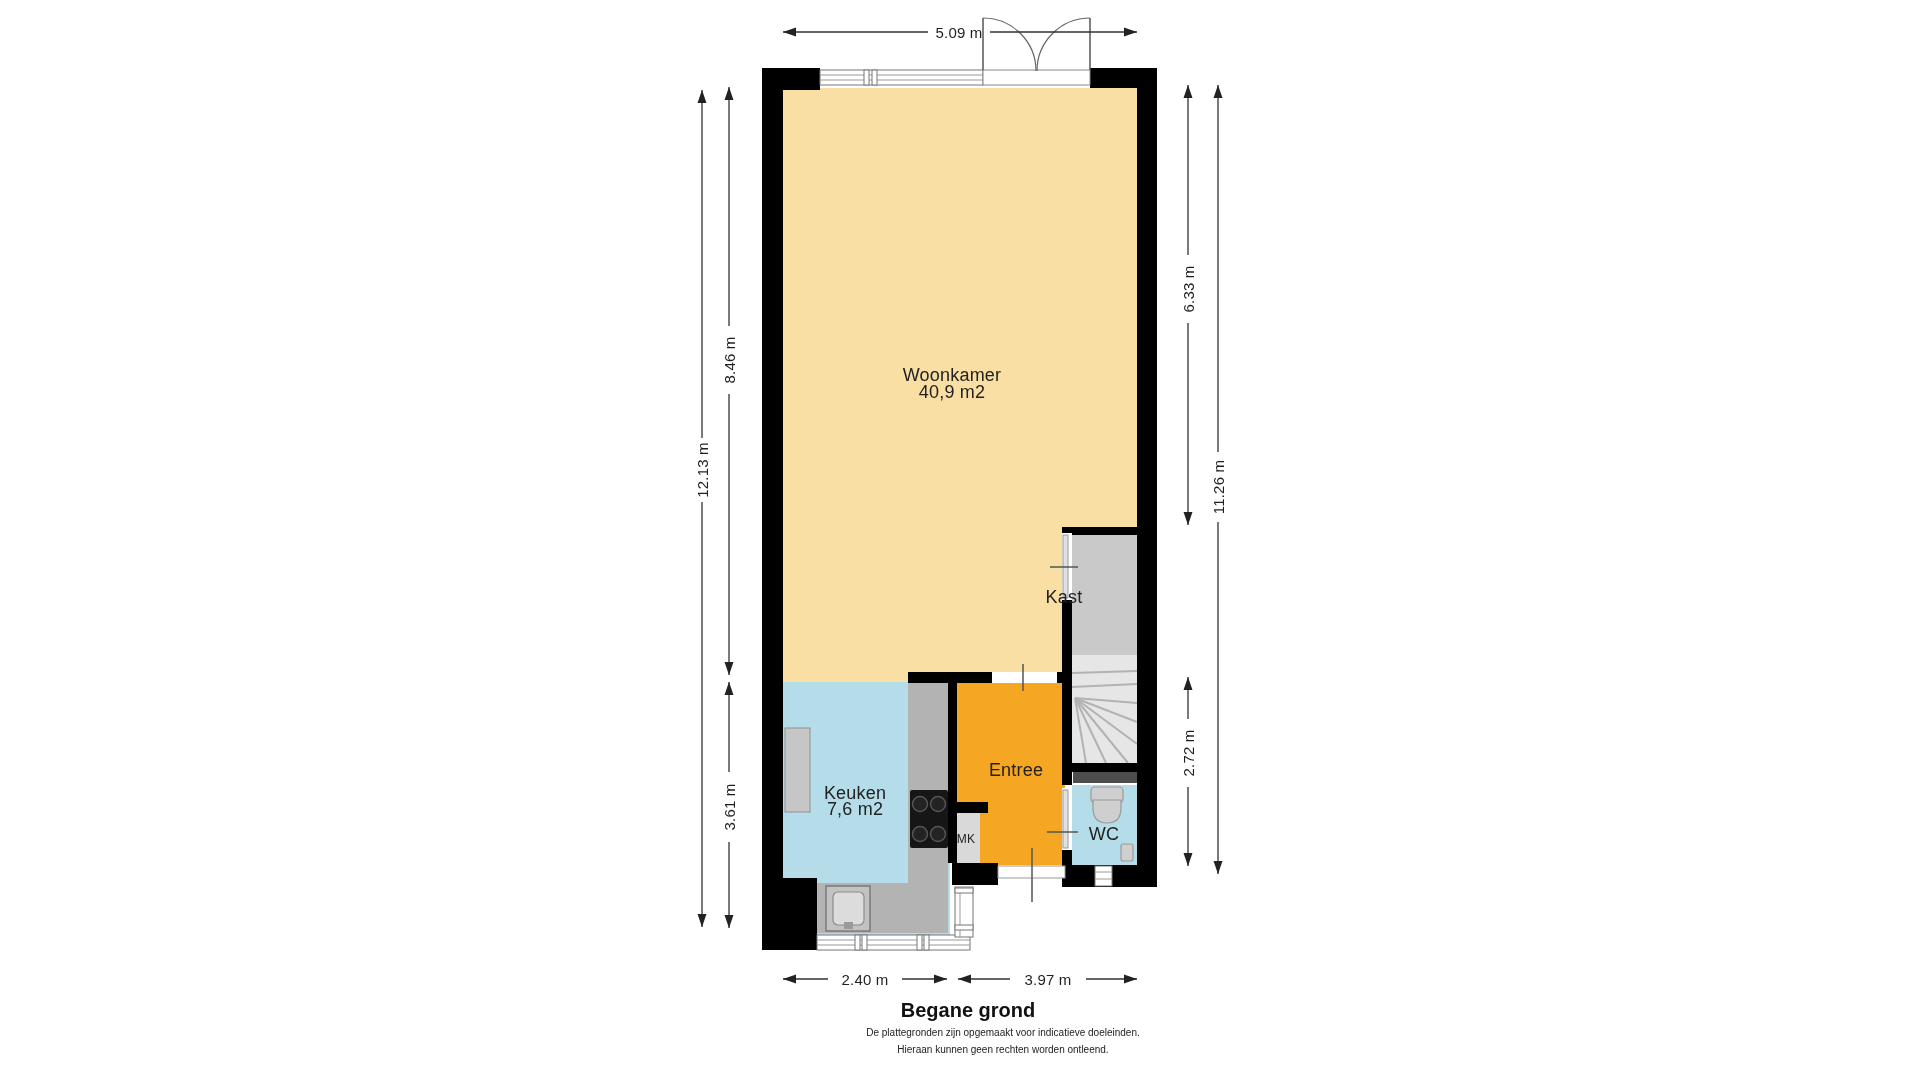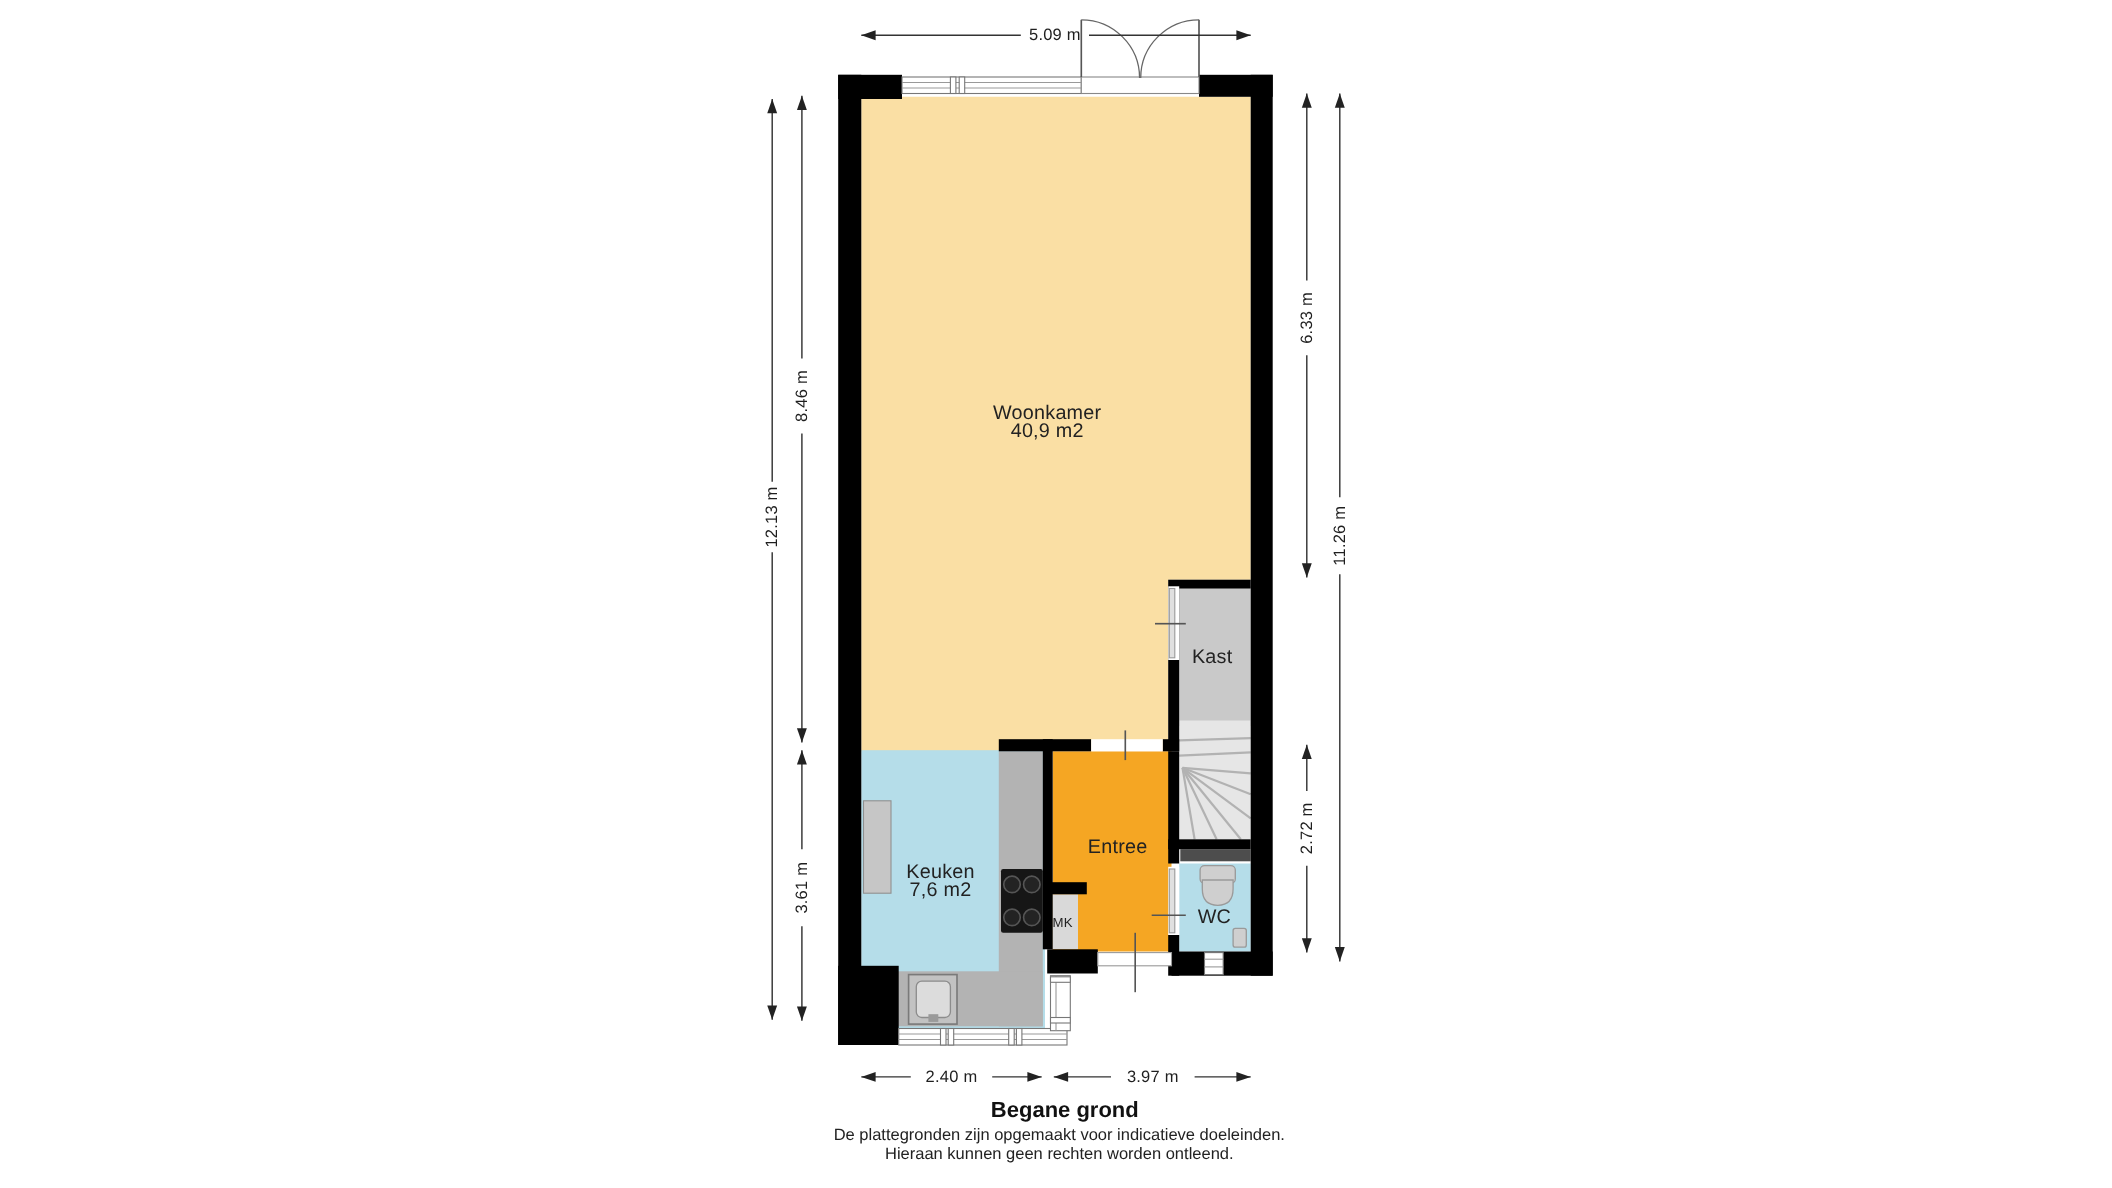--- a/index.html
+++ b/index.html
@@ -5,21 +5,21 @@
   html,body{margin:0;padding:0;background:#ffffff;}
   #page{position:relative;width:1920px;height:1080px;background:#fff;overflow:hidden;
         font-family:"Liberation Sans", sans-serif;color:#1a1a1a;}
   #plan-svg{position:absolute;left:0;top:0;}
   .lbl{position:absolute;transform:translate(-50%,-50%);white-space:nowrap;
        font-size:15px;color:#1f1f1f;letter-spacing:.2px;}
   .lbl.vert{transform:translate(-50%,-50%) rotate(-90deg);}
   .lbl.small{font-size:12px;}
   .room{font-size:18px;color:#222;}
   #title{position:absolute;transform:translate(-50%,-50%);font-size:20px;font-weight:bold;color:#111;}
-  .disc{position:absolute;transform:translate(-50%,-50%);font-size:15px;color:#222;}
+  .disc{position:absolute;transform:translate(-50%,-50%);font-size:10px;color:#222;margin-left:40px;}
 </style>
 </head>
 <body>
 
 <div id="page">
 
   <svg id="plan-svg" width="1920" height="1080" viewBox="0 0 1920 1080">
 
     <g>
       <path d="M783 88 H1137 V527 H1062 V683 H783 Z" style="fill:var(--floor-living)"></path>
@@ -181,21 +181,21 @@
   <span class="lbl vert" style="left:1188px;top:753px">2.72 m</span>
   <span class="lbl vert" style="left:1218px;top:487px">11.26 m</span>
   <span class="lbl" style="left:865px;top:979px">2.40 m</span>
   <span class="lbl" style="left:1048px;top:979px">3.97 m</span>
 
   <span class="lbl room" style="left:952px;top:375px">Woonkamer</span>
   <span class="lbl room" style="left:952px;top:392px">40,9 m2</span>
   <span class="lbl room" style="left:855px;top:793px">Keuken</span>
   <span class="lbl room" style="left:855px;top:809px">7,6 m2</span>
   <span class="lbl room" style="left:1016px;top:770px">Entree</span>
-  <span class="lbl room" style="left:1102px;top:597px">Kast</span>
+  <span class="lbl room" style="left:1064px;top:597px">Kast</span>
   <span class="lbl room small" style="left:966px;top:839px">MK</span>
   <span class="lbl room" style="left:1104px;top:834px">WC</span>
 
   <div id="title" style="left:968px;top:1010px">Begane grond</div>
   <div class="disc" style="left:963px;top:1032px">De plattegronden zijn opgemaakt voor indicatieve doeleinden.</div>
   <div class="disc" style="left:963px;top:1049px">Hieraan kunnen geen rechten worden ontleend.</div>
 
 </div>
 
 </body></html>

